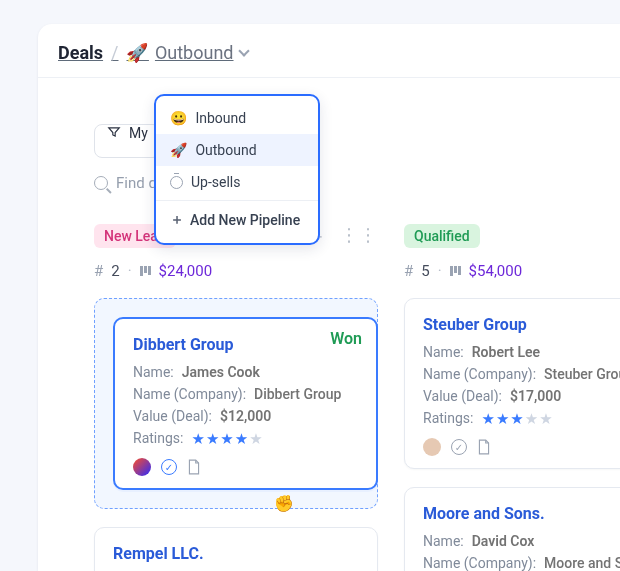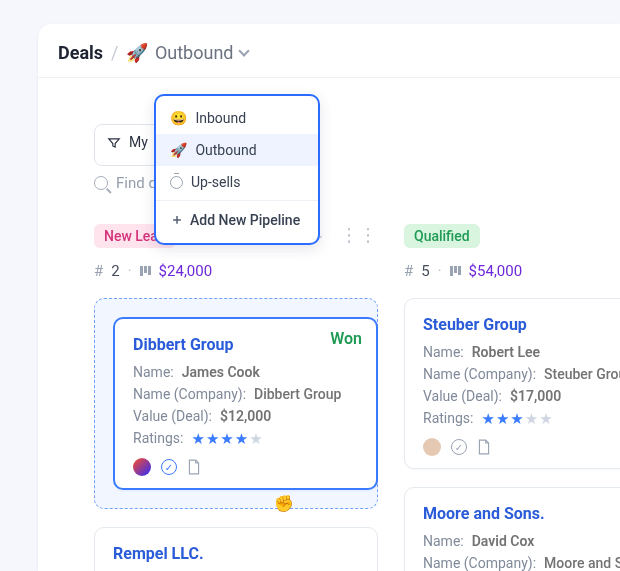--- a/index.html
+++ b/index.html
@@ -25,20 +25,21 @@
   }
 
   
   .hdr {
     display: flex;
     align-items: flex-start;
     gap: 8px;
     padding: 18px 12px 14px 20px;
     font-size: 18px;
     color: #5f6b7a;
+    text-decoration: underline;
   }
   .hdr .title { font-weight: 700; color: #1f2433; font-size: 18px; }
   .hdr .slash { color: #c6ccd6; }
   .hdr .pipeline { display: inline-flex; align-items: center; gap: 6px; color: #6b7280; cursor: pointer; }
   .chev { border: solid #9aa3b2; border-width: 0 2px 2px 0; display: inline-block; padding: 3px; transform: rotate(45deg); margin-top:-3px; }
 
   .sep { height: 1px; background: #edf0f5; }
 
   
   .dropdown {
@@ -63,25 +64,25 @@
   .dd-item.selected { background: #eef3ff; }
   .dd-div { height: 1px; background: #eceff4; margin: 2px 0; }
   .dd-add { font-weight: 500; color: #374151; }
   .plus { display:inline-block; width:12px; font-weight:600; color:#596273; }
 
   
   .my-btn {
     position: absolute;
     top: 100px;
     left: 56px;
-    height: 42px;
-    padding: 15px 12px;
+    height: 34px;
+    padding: 0 12px;
     border: 1px solid #dfe3ea;
     border-radius: 8px;
-    display: flex; align-items: flex-end; gap: 8px;
+    display: flex; align-items: flex-start; gap: 8px;
     font-size: 14px; color: #2a3140;
     background:#fff;
     z-index: 10;
   }
   .filter-icon svg { display:block; }
 
   
   .search {
     position: absolute;
     top: 150px;

